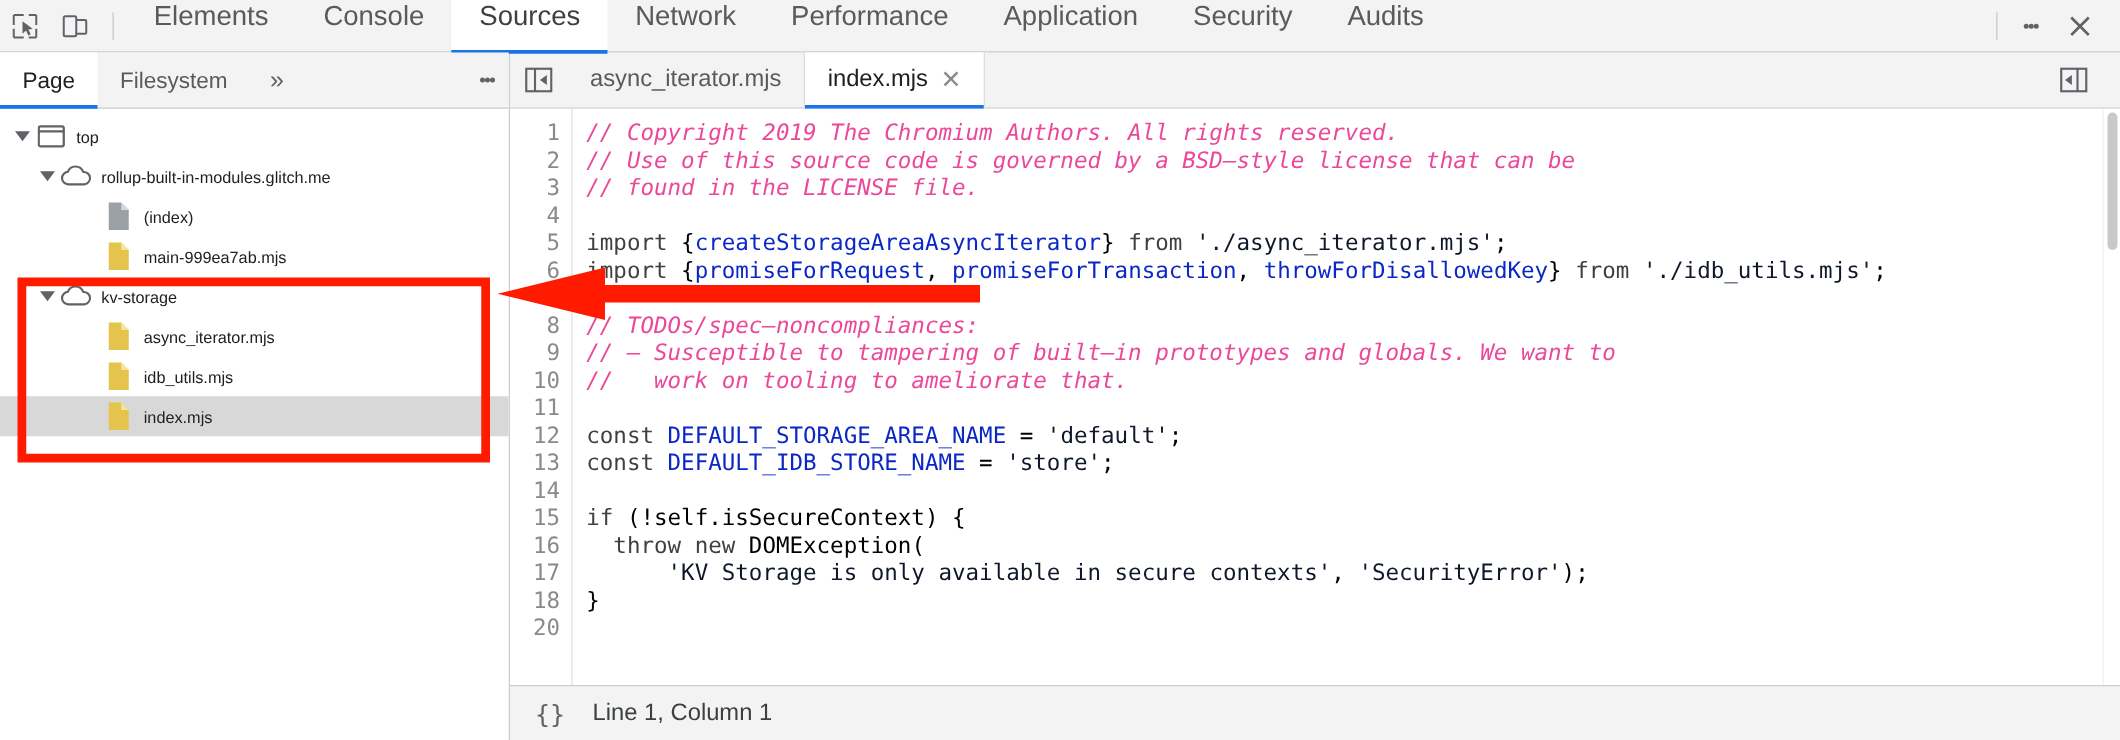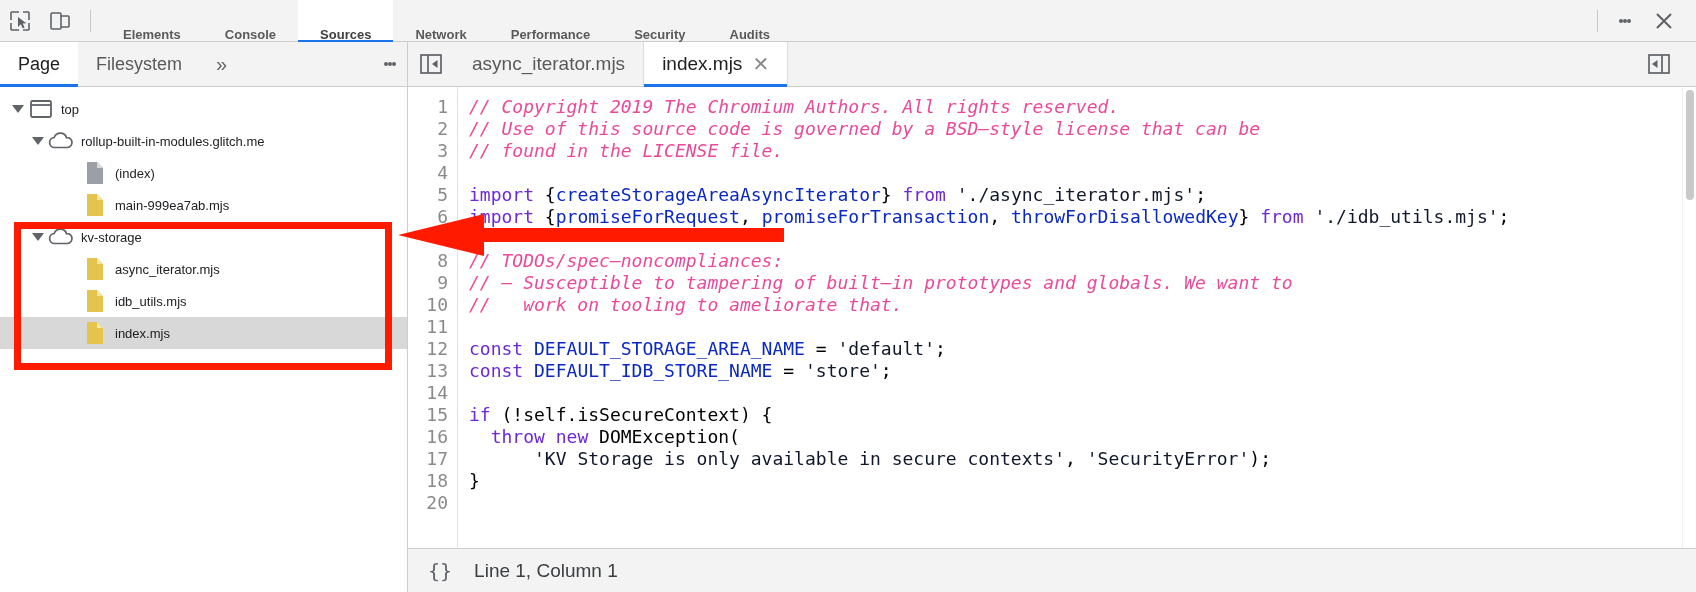--- a/index.html
+++ b/index.html
@@ -22,28 +22,27 @@
   }
   .tb-icon-btn {
     width: 40px; height: 40px;
     display: flex; align-items: center; justify-content: center;
     cursor: pointer;
   }
   .tb-icon-btn svg { display: block; }
   .tb-sep { width: 1px; height: 22px; background: #c6c6c6; margin: 0 10px; }
   .main-tabs { display: flex; align-items: stretch; height: 42px; }
   .main-tab {
-    display: flex; align-items: flex-end;
+    display: flex; align-items: flex-start;
     padding: 0 22px;
-    font-size: 13px;
+    font-size: 22px;
     color: #5a5a5a;
     cursor: pointer;
     position: relative;
     white-space: nowrap;
-    font-weight: bold;
   }
   .main-tab.active { color: #404040; background: #ffffff; }
   .main-tab.active::after {
     content: ""; position: absolute; left: 0; right: 0; bottom: -1px;
     height: 3px; background: #1a73e8;
   }
   .tabbar-right {
     margin-left: auto; display: flex; align-items: center; height: 42px; padding-right: 10px;
   }
   .kebab { width: 34px; height: 40px; display:flex; align-items:center; justify-content:center; cursor:pointer; }
@@ -113,21 +112,21 @@
     width: 50px; min-width:50px; text-align:right; padding: 9px 9px 0 0;
     color:#8a8a8a; font-family:"DejaVu Sans Mono", monospace; font-size:18px; line-height:22px;
     background:#fff; border-right:1px solid #e0e0e0; user-select:none;
   }
   .code {
     flex:1; padding: 9px 0 0 11px; font-family:"DejaVu Sans Mono", monospace;
     font-size:18px; line-height:22px; white-space:pre; overflow:hidden; color:#000;
   }
   .code .ln { height: 22px; }
   .cmt { color:#ec4899; font-style: italic; text-align: center; }
-  .kw2 { color:#6d28d9; }
+  .kw2 { color:#404040; }
   .id  { color:#0b27c4; }
   .str { color:#0f172a; }
   .pln { color:#000; }
 
   
   .code-scrollbar {
     width: 14px; min-width:14px; background:#fff; border-left:1px solid #efefef; position:relative;
   }
   .code-scrollbar .thumb {
     position:absolute; top:3px; left:3px; width:8px; height:110px; border-radius:4px; background:#c9c9c9;
@@ -178,20 +177,23 @@
           <span>Console</span>
         </div>
       <div class="main-tab active">
           <span>Sources</span>
         </div>
       <div class="main-tab">
           <span>Network</span>
         </div>
       <div class="main-tab">
           <span>Performance</span>
+        </div>
+      <div class="main-tab">
+          <span>Application</span>
         </div>
       <div class="main-tab">
           <span>Security</span>
         </div>
       <div class="main-tab">
           <span>Audits</span>
         </div>
     </div>
 
     <div class="tabbar-right">

